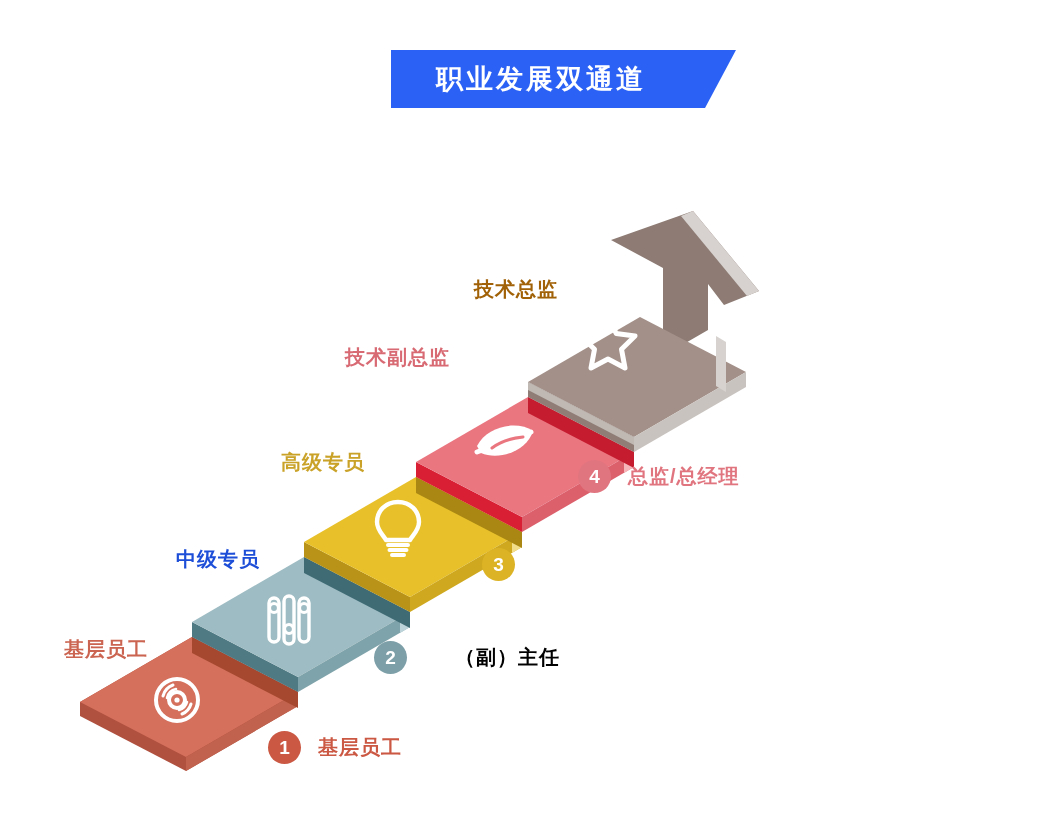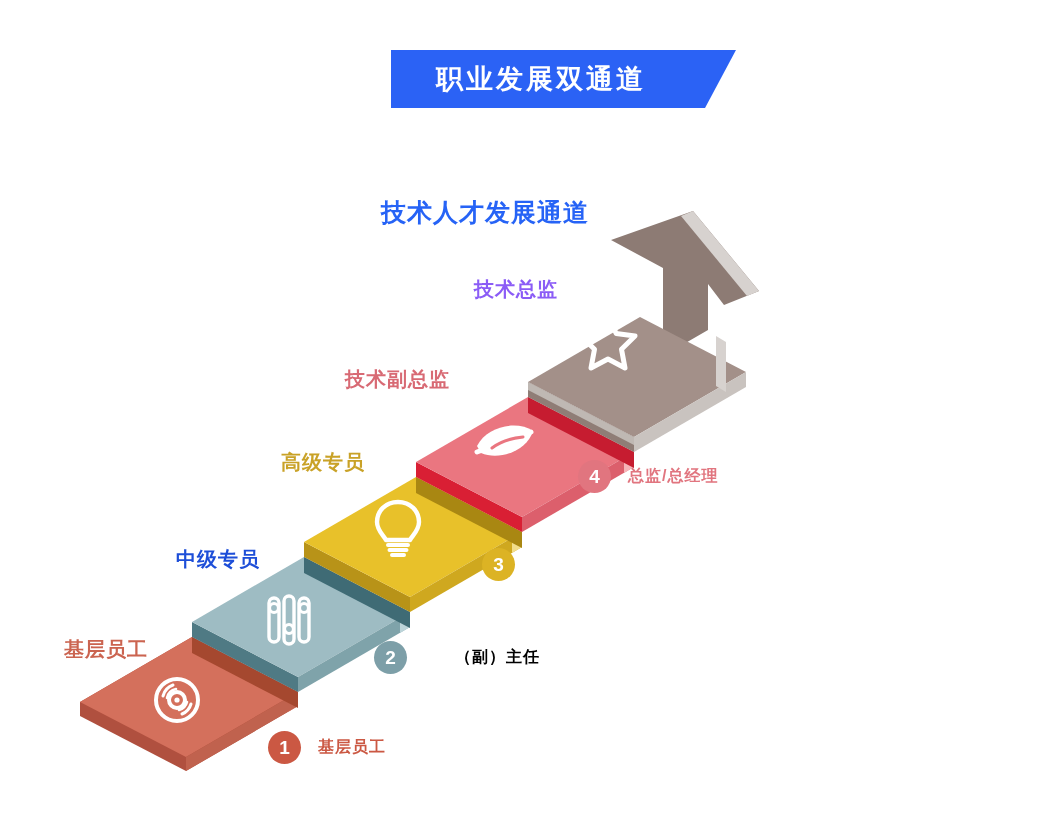--- a/index.html
+++ b/index.html
@@ -31,50 +31,49 @@
   #chan-mgmt{left:771px;top:276px;}
 
   
   .tech-label{
     position:absolute;font-size:20px;font-weight:bold;white-space:nowrap;
     letter-spacing:1px;
   }
   #tl-0{left:64px; top:636px; color:#cb6450;}
   #tl-1{left:176px;top:546px; color:#7d9fa8;}
   #tl-2{left:281px;top:449px; color:#c9a227;}
-  #tl-3{left:345px;top:366px; color:#d86a74;}
+  #tl-3{left:345px;top:344px; color:#d86a74;}
   #tl-4{left:474px;top:276px; color:#8a7a73;}
 
   
   .mgmt-row{position:absolute;display:flex;align-items:center;white-space:nowrap;}
   .mgmt-badge{
     width:33px;height:33px;border-radius:50%;
     display:flex;align-items:center;justify-content:center;
     color:#ffffff;font-size:19px;font-weight:bold;
     flex:0 0 auto;
   }
-  .mgmt-text{margin-left:17px;font-size:16px;font-weight:bold;letter-spacing:1px;}
+  .mgmt-text{margin-left:17px;font-size:20px;font-weight:bold;letter-spacing:1px;}
   #mr-0{left:268px;top:731px;}
   #mr-1{left:374px;top:641px;}
   #mr-2{left:482px;top:548px;}
   #mr-3{left:578px;top:460px;}
 </style>
 </head>
 <body>
 
 <div id="stage">
 
   <div class="banner-wrap">
     <svg width="345" height="58" viewBox="0 0 345 58">
       <polygon points="0,0 345,0 314,58 0,58" fill="#2b62f5"></polygon>
     </svg>
     <div class="banner-text">职业发展双通道</div>
   </div>
 
-  <div class="chan-title" id="chan-tech" style="color: rgb(38, 99, 246);">技术人才发展通道</div>
 
   <svg width="1060" height="814" viewBox="0 0 1060 814" style="position:absolute;left:0;top:0;">
 
     <defs>
 
       <g id="ico-vinyl">
         <circle cx="0" cy="0" r="21" fill="none" stroke="#fff" stroke-width="4"></circle>
         <circle cx="0" cy="0" r="8" fill="none" stroke="#fff" stroke-width="4"></circle>
         <circle cx="0" cy="0" r="2.6" fill="#fff"></circle>
         <path d="M -4,-15 A 16 16 0 0 0 -14,-4" fill="none" stroke="#fff" stroke-width="3" stroke-linecap="round"></path>
@@ -179,21 +178,21 @@
         <use href="#ico-star"></use>
       </g>
     </g>
 
   </svg>
 
   <div class="tech-label" id="tl-0" style="color: rgb(203, 100, 80);">基层员工</div>
   <div class="tech-label" id="tl-1" style="color: #1d4ed8;">中级专员</div>
   <div class="tech-label" id="tl-2" style="color: rgb(201, 162, 39);">高级专员</div>
   <div class="tech-label" id="tl-3" style="color: rgb(216, 106, 116);">技术副总监</div>
-  <div class="tech-label" id="tl-4" style="color: #8b5cf6; font-family: Liberation Mono, monospace;">技术总监</div>
+  <div class="tech-label" id="tl-4" style="color: #a16207; font-family: Liberation Mono, monospace;">技术总监</div>
 
   <div class="mgmt-row" id="mr-0">
     <div class="mgmt-badge" style="background: rgb(203, 88, 67);">1</div>
     <div class="mgmt-text" style="color: rgb(203, 88, 67);">基层员工</div>
   </div>
   <div class="mgmt-row" id="mr-1">
     <div class="mgmt-badge" style="background: rgb(125, 159, 168);">2</div>
     <div class="mgmt-text" style="color: #000000; margin-left: 48px;">（副）主任</div>
   </div>
   <div class="mgmt-row" id="mr-2">

